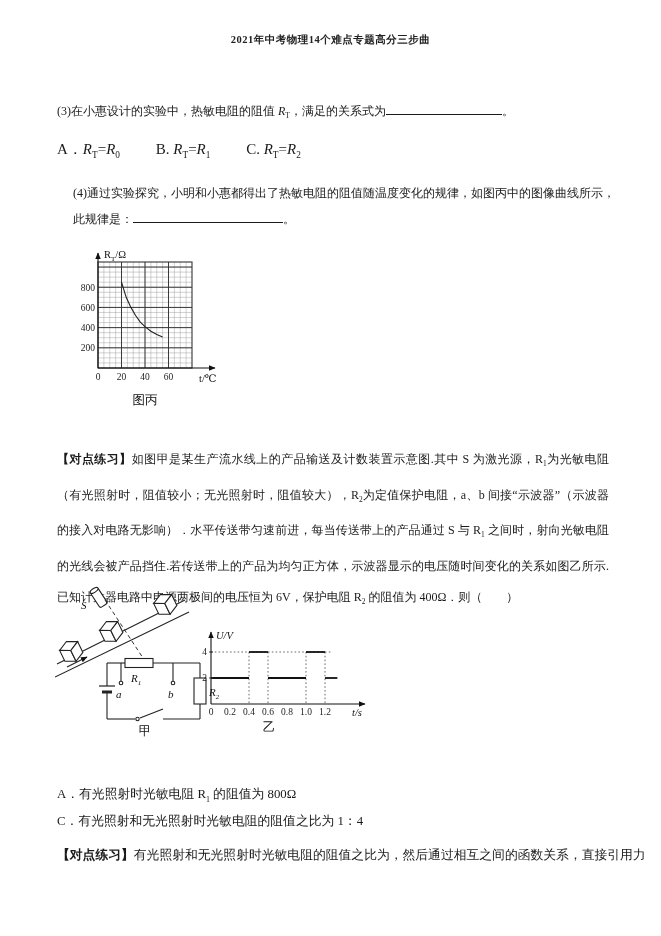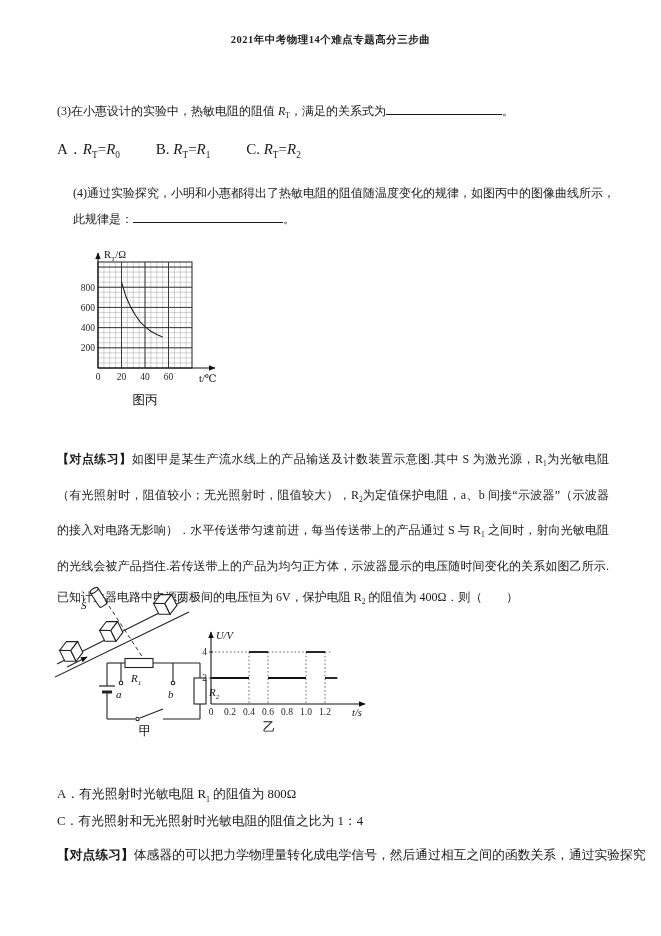--- a/index.html
+++ b/index.html
@@ -214,14 +214,14 @@
   <text x="155" y="92" class="clabel" font-style="italic">t/s</text>
   <text x="72" y="107" class="caption">乙</text>
 </svg>
 
 <div id="optsABCD" class="abs">
   <div class="optline">A．有光照射时光敏电阻 R<sub>1</sub> 的阻值为 800Ω</div>
   <div class="optline">C．有光照射和无光照射时光敏电阻的阻值之比为 1：4</div>
 </div>
 
 <div id="dd2" class="abs para">
-  <span class="ddlabel">【对点练习】</span><span>体感器的可以把力学物理量转化成电学信号，然后通过相互之间的函数关系，通过实验探究</span>
+  <span class="ddlabel">【对点练习】</span><span>有光照射和无光照射时光敏电阻的阻值之比为，然后通过相互之间的函数关系，直接引用力</span>
 </div>
 
 </body></html>

